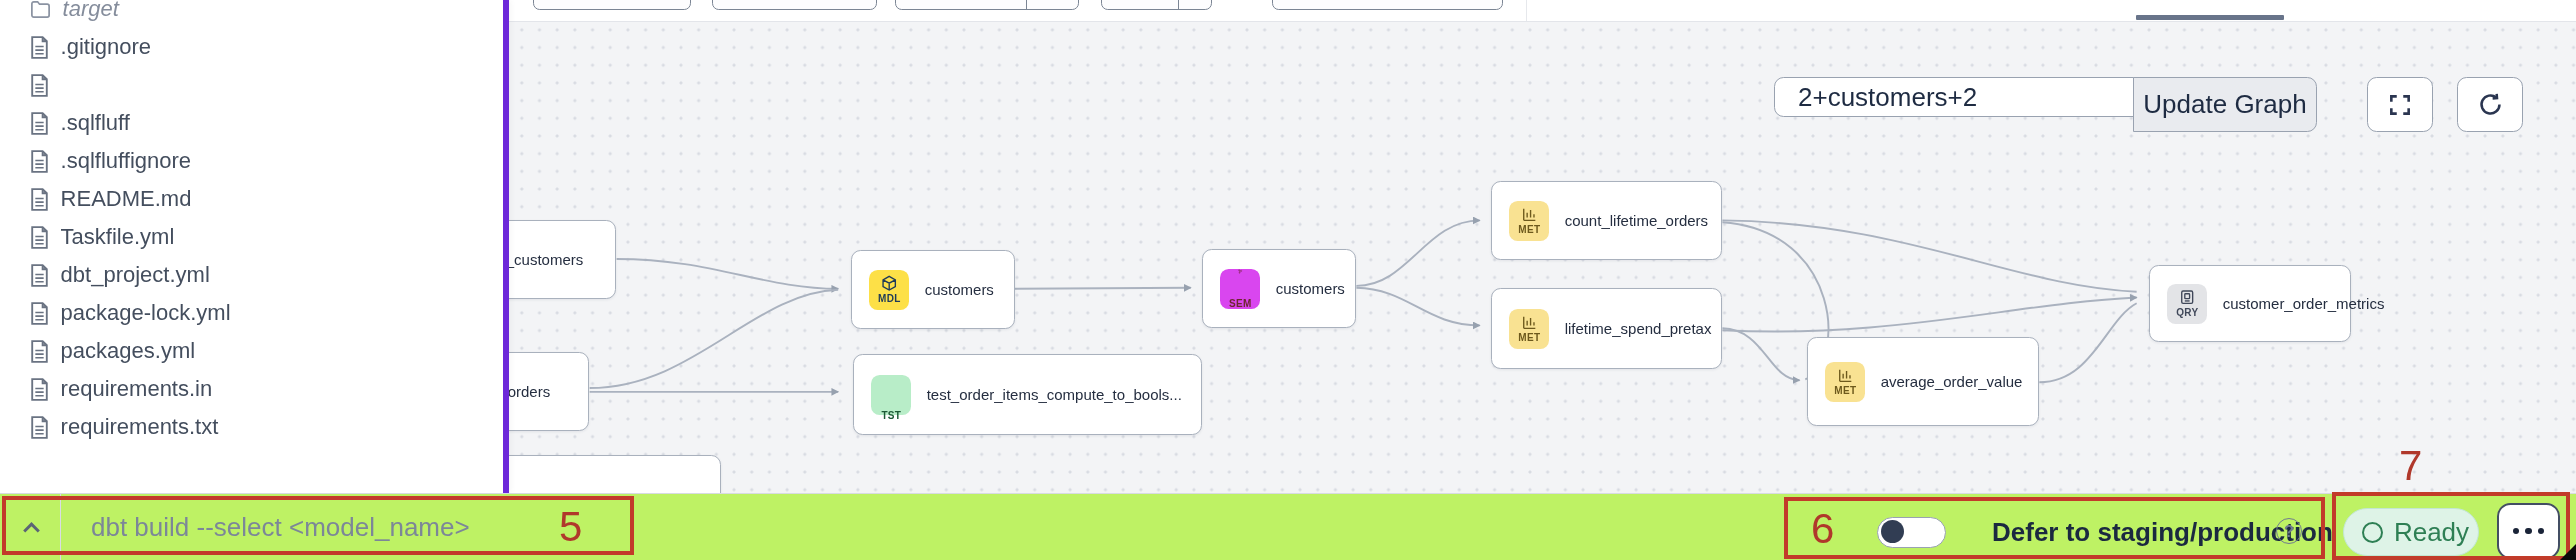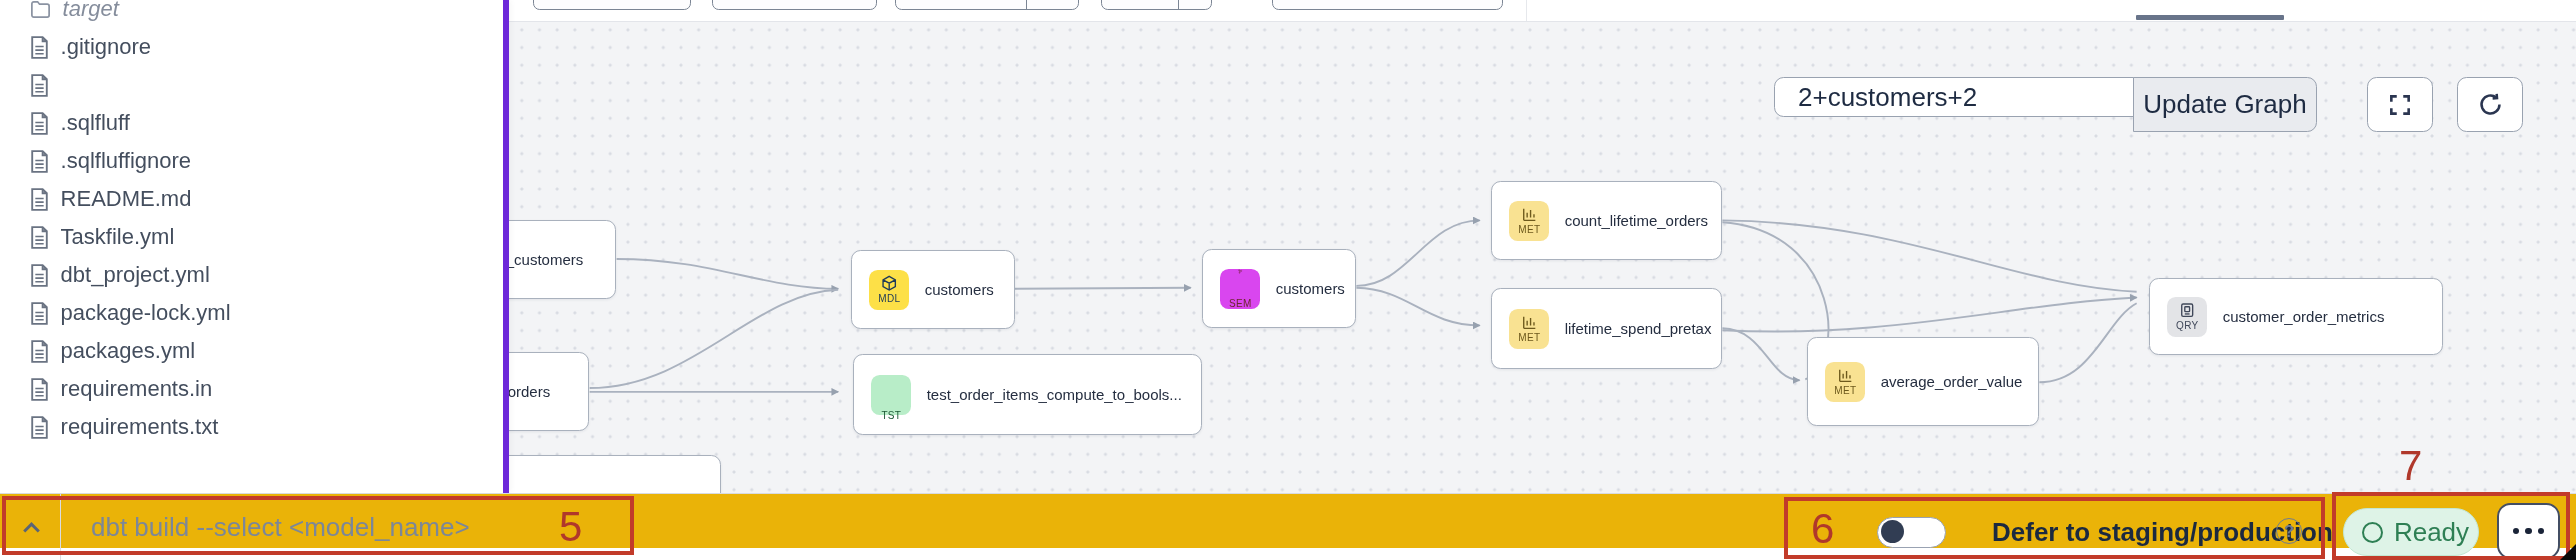--- a/index.html
+++ b/index.html
@@ -21,21 +21,21 @@
           background-size:17.7px 17.7px;z-index:1;}
   svg.edges{position:absolute;left:0;top:0;z-index:5;pointer-events:none;}
 
   .node{position:absolute;background:#fff;border:1.4px solid #a9b1bd;border-radius:9.6px;
         box-shadow:0 1px 2.9px rgba(25,35,60,.08);display:flex;align-items:center;gap:15.4px;
         padding:0 17.3px;box-sizing:border-box;z-index:10;}
   .node .label{font-size:15px;color:#252e40;white-space:nowrap;}
   .badge{width:40px;height:40px;border-radius:8.7px;display:flex;flex-direction:column;
          align-items:center;justify-content:center;flex:0 0 auto;}
   .badge svg{display:block;}
-  .badge .bt{font-size:10px;font-weight:normal;letter-spacing:0.3px;margin-top:1px;}
+  .badge .bt{font-size:10px;font-weight:bold;letter-spacing:0.3px;margin-top:1px;}
   .badge.mdl{background:#fde047;color:#1f3a58;}
   .badge.tst{background:#b8edc8;color:#1d5a36;gap:40px;}
   .badge.sem{background:#d946ef;color:#6d2630;gap:23px;}
   .badge.met{background:#f9e292;color:#6d591c;}
   .badge.qry{background:#e3e4e7;color:#40485a;}
 
   
   .gctl{position:absolute;top:77px;height:55px;box-sizing:border-box;z-index:15;}
   .selector-input{left:1774px;width:360px;border:1.4px solid #99a2b0;border-radius:9.6px 0 0 9.6px;
         background:#fff;font-size:26px;color:#1e2b42;padding:0 0 0 23px;outline:none;
@@ -50,21 +50,21 @@
   .sidebar{position:absolute;left:0;top:0;width:503px;height:493px;background:#fff;
            border-right:6px solid #6d28d9;box-shadow:1.9px 0 5.8px rgba(0,0,0,.04);z-index:40;overflow:hidden;}
   .flist{position:absolute;left:0;top:-9.6px;right:0;}
   .frow{height:38px;display:flex;align-items:center;padding-left:29px;gap:10.6px;cursor:pointer;}
   .frow .fname{font-size:22px;color:#444e5e;white-space:nowrap;}
   .frow.folder .fname{font-style:italic;color:#858d9c;}
   .ficon{color:#6a7382;flex:0 0 auto;display:flex;}
   .frow.folder .ficon{color:#8b93a2;}
 
   
-  .bottombar{position:absolute;left:0;top:493px;width:2576px;height:55px;background:#eab308;
+  .bottombar{position:absolute;left:0;top:493px;width:2576px;height:67px;background:#bef264;
              border-top:1px solid #d8dbe1;z-index:50;box-sizing:border-box;}
   .chevron-up{position:absolute;left:13.5px;top:17.3px;width:35px;height:35px;color:#5b6575;cursor:pointer;}
   .bb-divider{position:absolute;left:60px;top:0;width:1.4px;height:67px;background:#d9dce2;}
   .cmd-input{position:absolute;left:89px;top:9.6px;width:424px;height:46px;border:none;outline:none;
              background:transparent;font-size:26px;color:#384254;
              font-family:"Liberation Sans","DejaVu Sans",sans-serif;}
   .cmd-input::placeholder{color:#7c8798;opacity:1;}
   .toggle{position:absolute;left:1877px;top:517px;width:69px;height:31px;border:1.9px solid #99a2b2;
           border-radius:16.4px;background:#fff;box-sizing:border-box;cursor:pointer;z-index:55;}
   .toggle .knob{position:absolute;left:2.9px;top:1.9px;width:23px;height:23px;border-radius:50%;background:#313d53;}
@@ -195,21 +195,21 @@
   <div class="node" style="left:1807px;top:337px;width:232px;height:89px;">
     <span class="badge met">
       <svg width="16.4" height="16.4" viewBox="0 0 24 24" fill="none" stroke="currentColor" stroke-width="2">
           <path d="M4 21 V4 M4 21 H21 M9 17 V10 M14 17 V6 M19 17 V12"></path>
         </svg>
       <span class="bt">MET</span>
     </span>
     <span class="label">average_order_value</span>
   </div>
 
-  <div class="node" style="left:2149px;top:278px;width:294px;height:77px;">
+  <div class="node" style="left:2149px;top:265px;width:202px;height:77px;">
     <span class="badge qry">
       <svg width="16.4" height="16.4" viewBox="0 0 24 24" fill="none" stroke="currentColor" stroke-width="2">
           <rect x="4" y="3" width="16" height="18" rx="2"></rect>
           <rect x="8.5" y="7" width="7" height="7" rx="1"></rect>
           <path d="M8.5 17.5 H15.5"></path>
         </svg>
       <span class="bt">QRY</span>
     </span>
     <span class="label">customer_order_metrics</span>
   </div>

